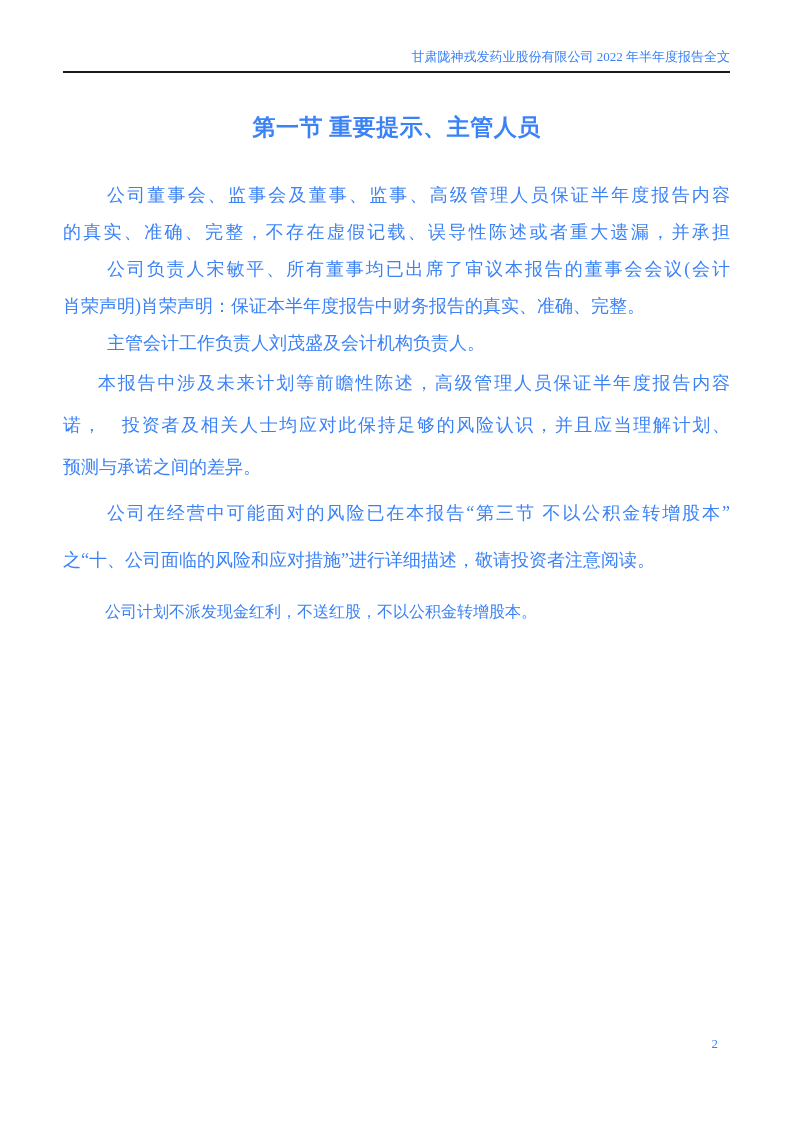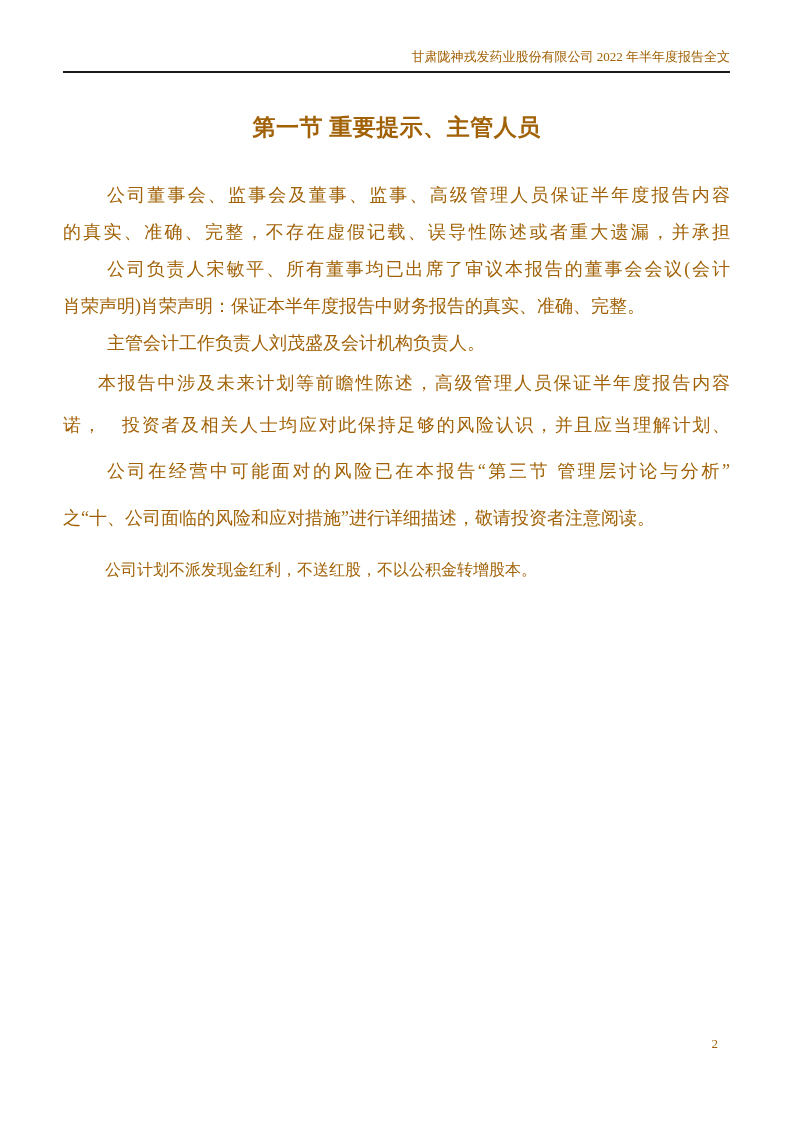--- a/index.html
+++ b/index.html
@@ -6,21 +6,21 @@
     margin: 0;
     padding: 0;
     background: #ffffff;
   }
   .page {
     position: relative;
     width: 793px;
     height: 1122px;
     margin: 0 auto;
     background: #ffffff;
-    color: #a16207;
+    color: #3b82f6;
     font-family: "Liberation Serif", "DejaVu Serif", serif;
     overflow: hidden;
   }
   .content {
     padding: 0 63px;
   }
   .header {
     padding-top: 48px;
     text-align: right;
     font-size: 13px;
@@ -85,24 +85,25 @@
       <div class="ln last">肖荣声明)肖荣声明：保证本半年度报告中财务报告的真实、准确、完整。</div>
     </div>
 
     <div class="para lh37 fs18 ind44">
       <div class="ln last">主管会计工作负责人刘茂盛及会计机构负责人。</div>
     </div>
 
     <div class="para lh42 fs18 ind35">
       <div class="ln">本报告中涉及未来计划等前瞻性陈述，高级管理人员保证半年度报告内容</div>
       <div class="ln">诺，　投资者及相关人士均应对此保持足够的风险认识，并且应当理解计划、</div>
+      <div class="ln last">预测与承诺之间的差异。</div>
     </div>
 
     <div class="para lh47 fs18 ind44 mt2">
-      <div class="ln">公司在经营中可能面对的风险已在本报告“第三节 管理层讨论与分析”</div>
+      <div class="ln">公司在经营中可能面对的风险已在本报告“第三节 不以公积金转增股本”</div>
       <div class="ln last">之“十、公司面临的风险和应对措施”进行详细描述，敬请投资者注意阅读。</div>
     </div>
 
     <div class="para lh47 fs16 ind42 mt4">
       <div class="ln last">公司计划不派发现金红利，不送红股，不以公积金转增股本。</div>
     </div>
 
   </div>
 
   <div class="page-number">2</div>

